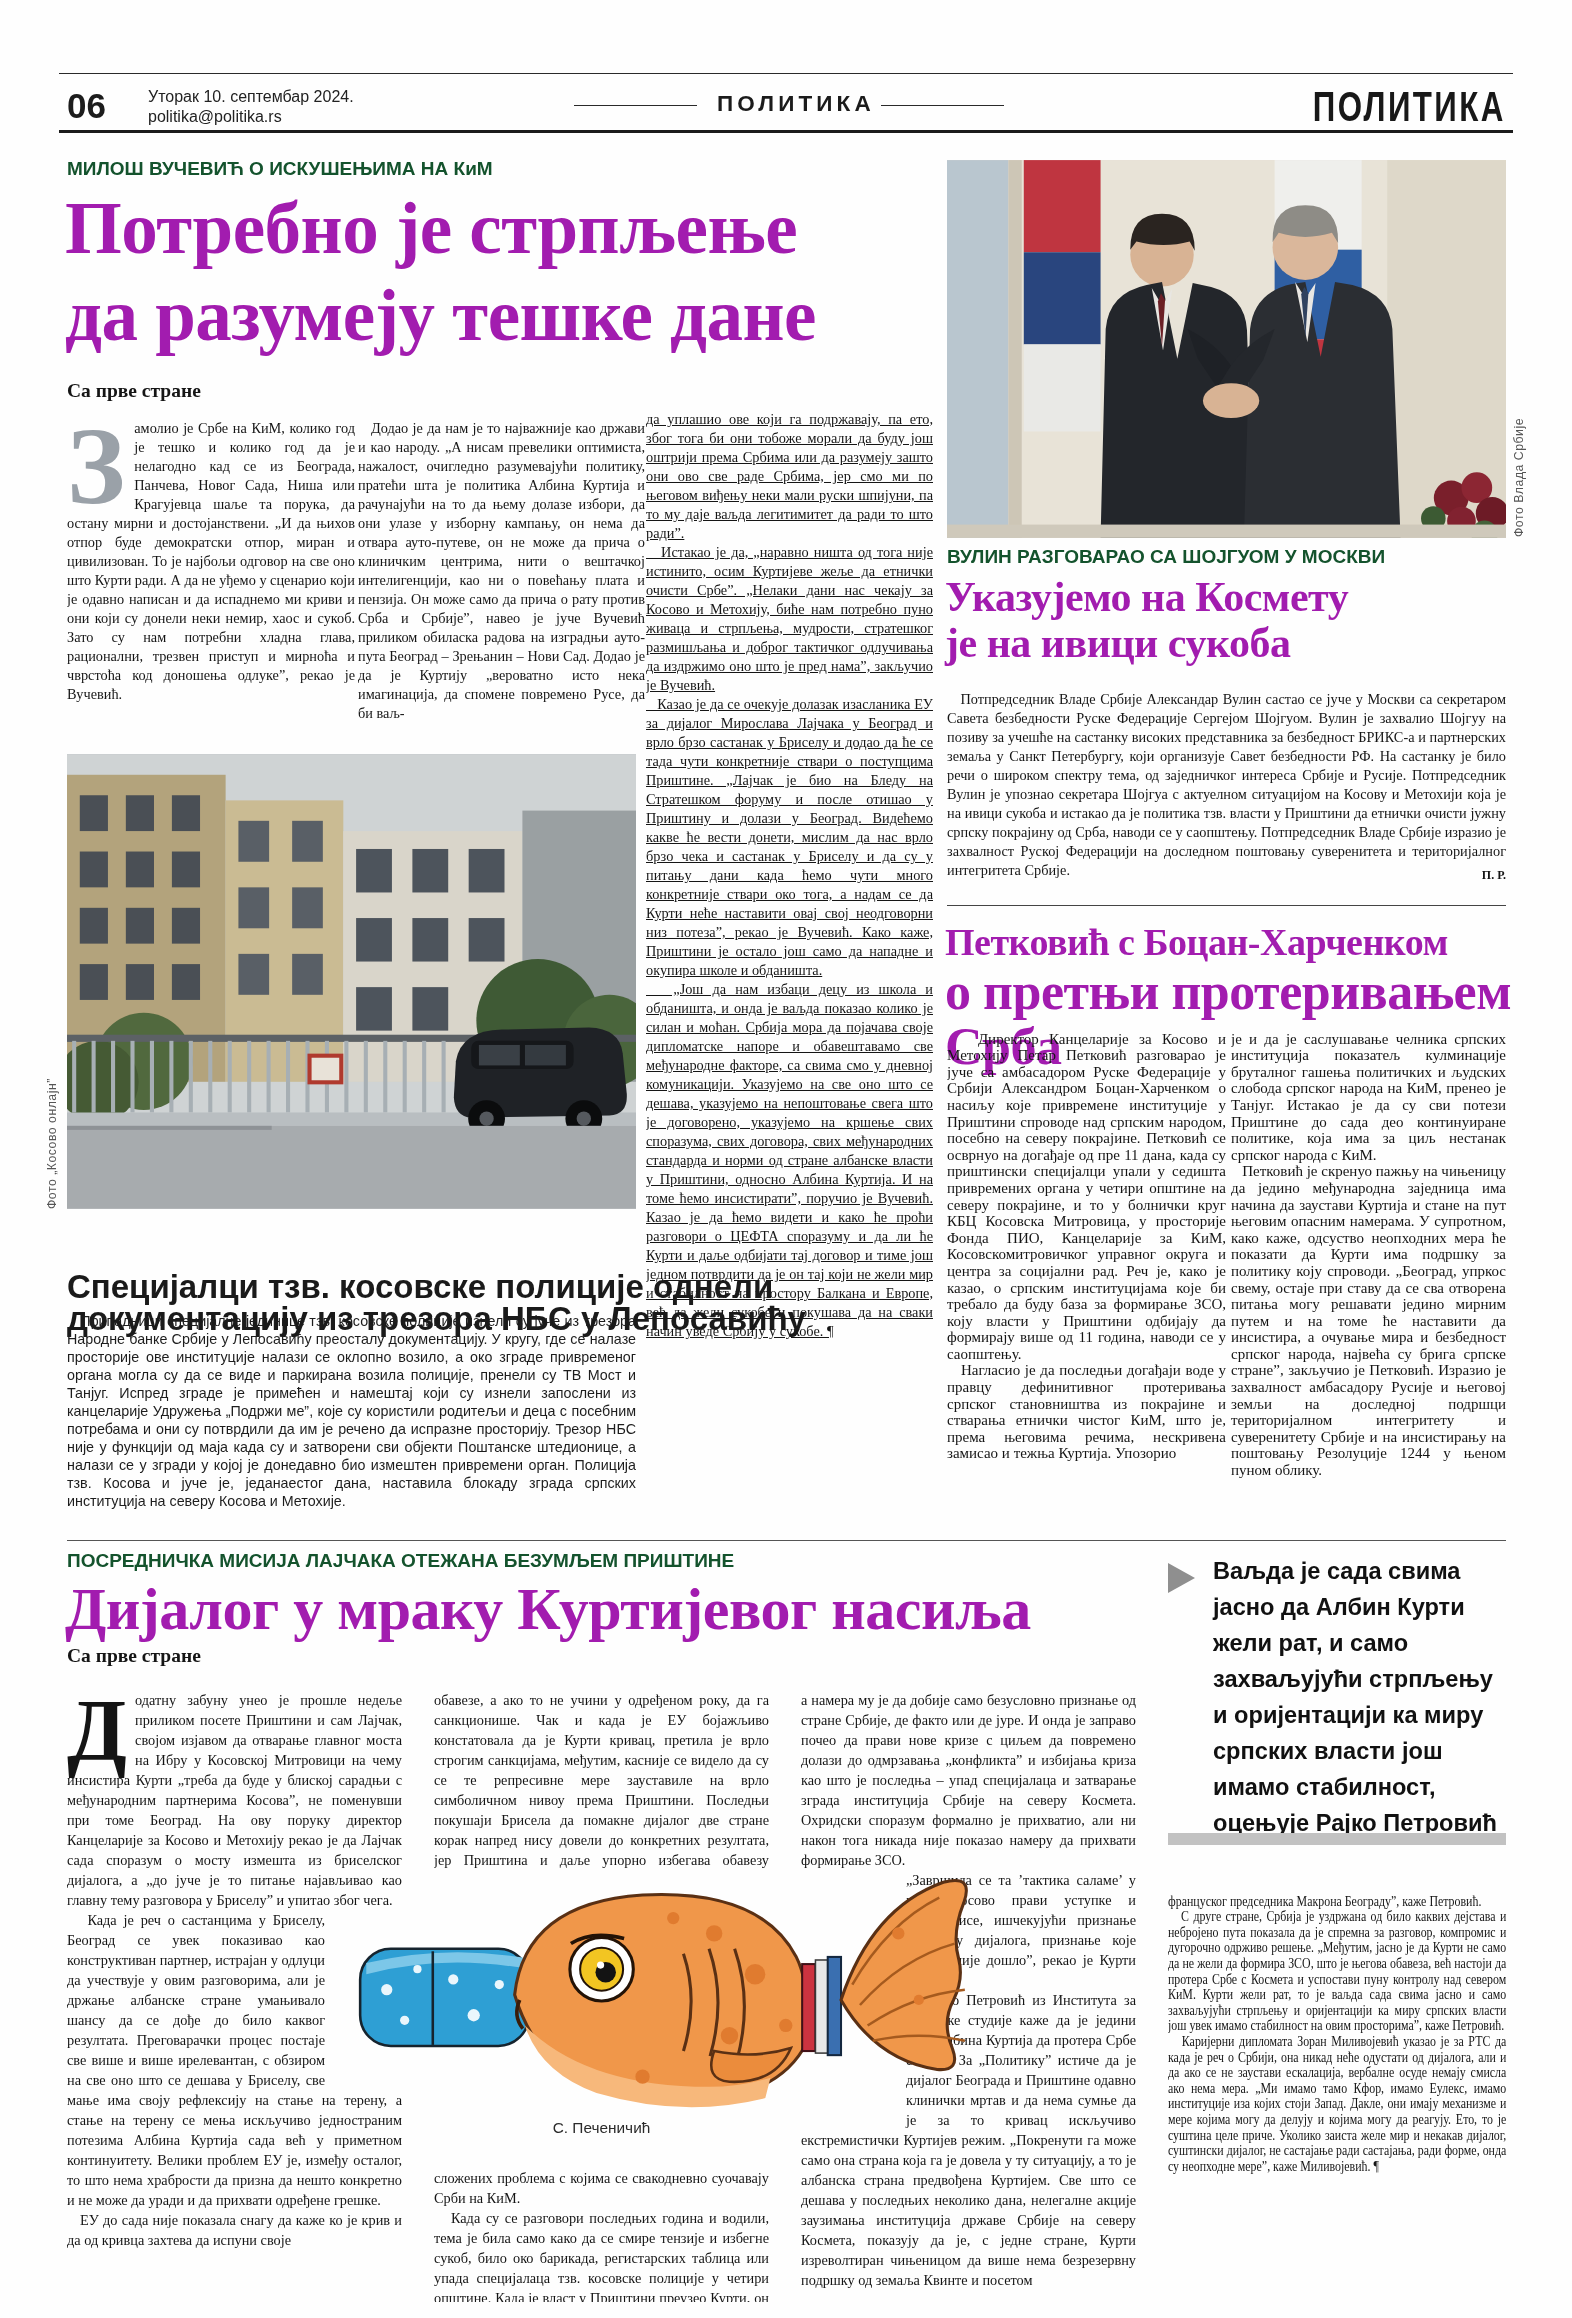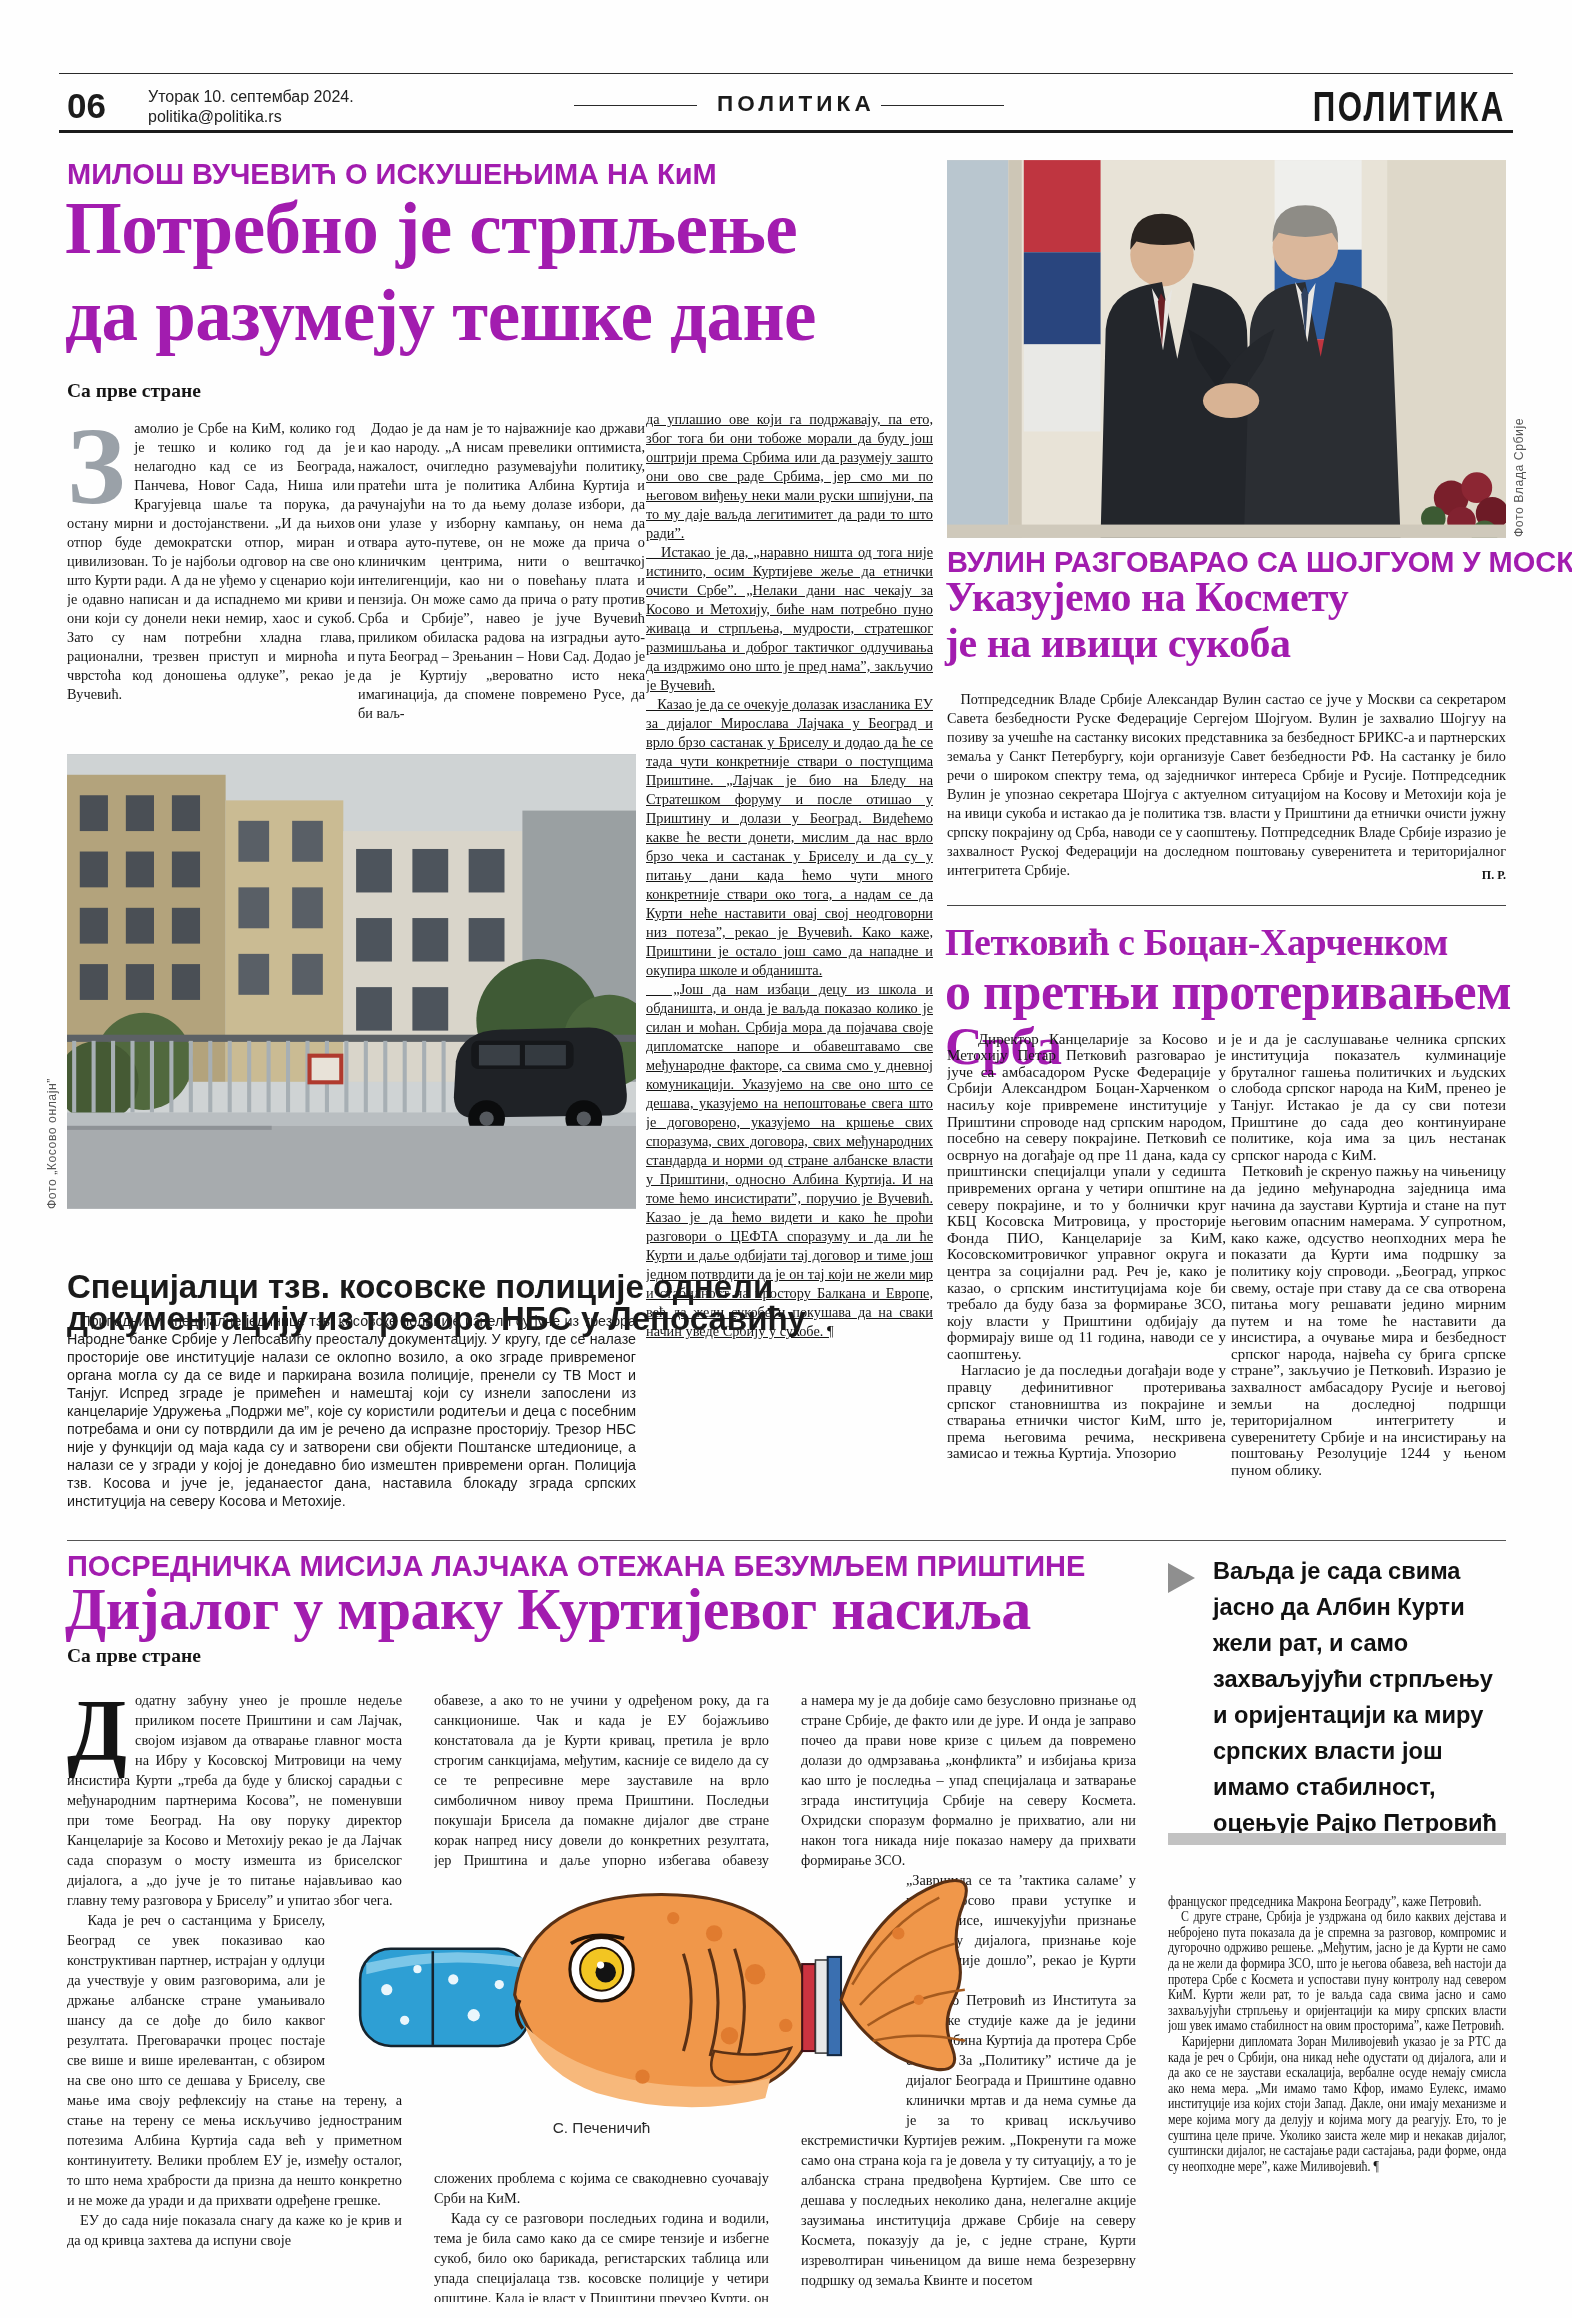--- a/index.html
+++ b/index.html
@@ -1,21 +1,21 @@
 <!DOCTYPE html>
 <html style="font-size:8.2px"><head>
 <meta charset="utf-8">
 <style>
   html,body{margin:0;padding:0;}
   body{width:1573px;height:2319px;position:relative;background:#fefefe;color:#151515;
        font-family:"Liberation Serif",serif;overflow:hidden;}
   .abs{position:absolute;}
   .rule{position:absolute;background:#1c1c1c;}
   .sans{font-family:"Liberation Sans",sans-serif;}
-  .kicker{font-family:"Liberation Sans",sans-serif;font-weight:bold;color:#a21caf;font-size:29px;letter-spacing:0;white-space:nowrap;}
+  .kicker{font-family:"Liberation Sans",sans-serif;font-weight:bold;color:#14532d;font-size:19px;letter-spacing:0;white-space:nowrap;}
   .hl{font-weight:bold;color:#a21caf;line-height:1.06;letter-spacing:-0.5px;}
   .fromfront{font-weight:bold;font-size:19.5px;}
   .bodytxt{font-size:14.3px;line-height:19px;text-align:justify;white-space:pre-line;}
   .bodytxt2{font-size:14.3px;line-height:20px;text-align:justify;white-space:pre-line;}
   .colbox{position:absolute;overflow:hidden;}
   .dropcap{float:left;font-weight:bold;font-size:110px;line-height:88px;padding:3.1px 9.2px 0 0;color:#9aa1a8;}
   .dropcap2{float:left;font-weight:bold;font-size:87px;line-height:72px;padding:4.1px 8.2px 0 0;color:#141414;}
   .vcred{position:absolute;font-family:"Liberation Sans",sans-serif;font-size:12.3px;color:#555;
          writing-mode:vertical-rl;transform:rotate(180deg);letter-spacing:0.5px;}
   .capt{font-family:"Liberation Sans",sans-serif;font-weight:bold;font-size:33px;line-height:31px;color:#1a1a1a;margin-top:48px;}

